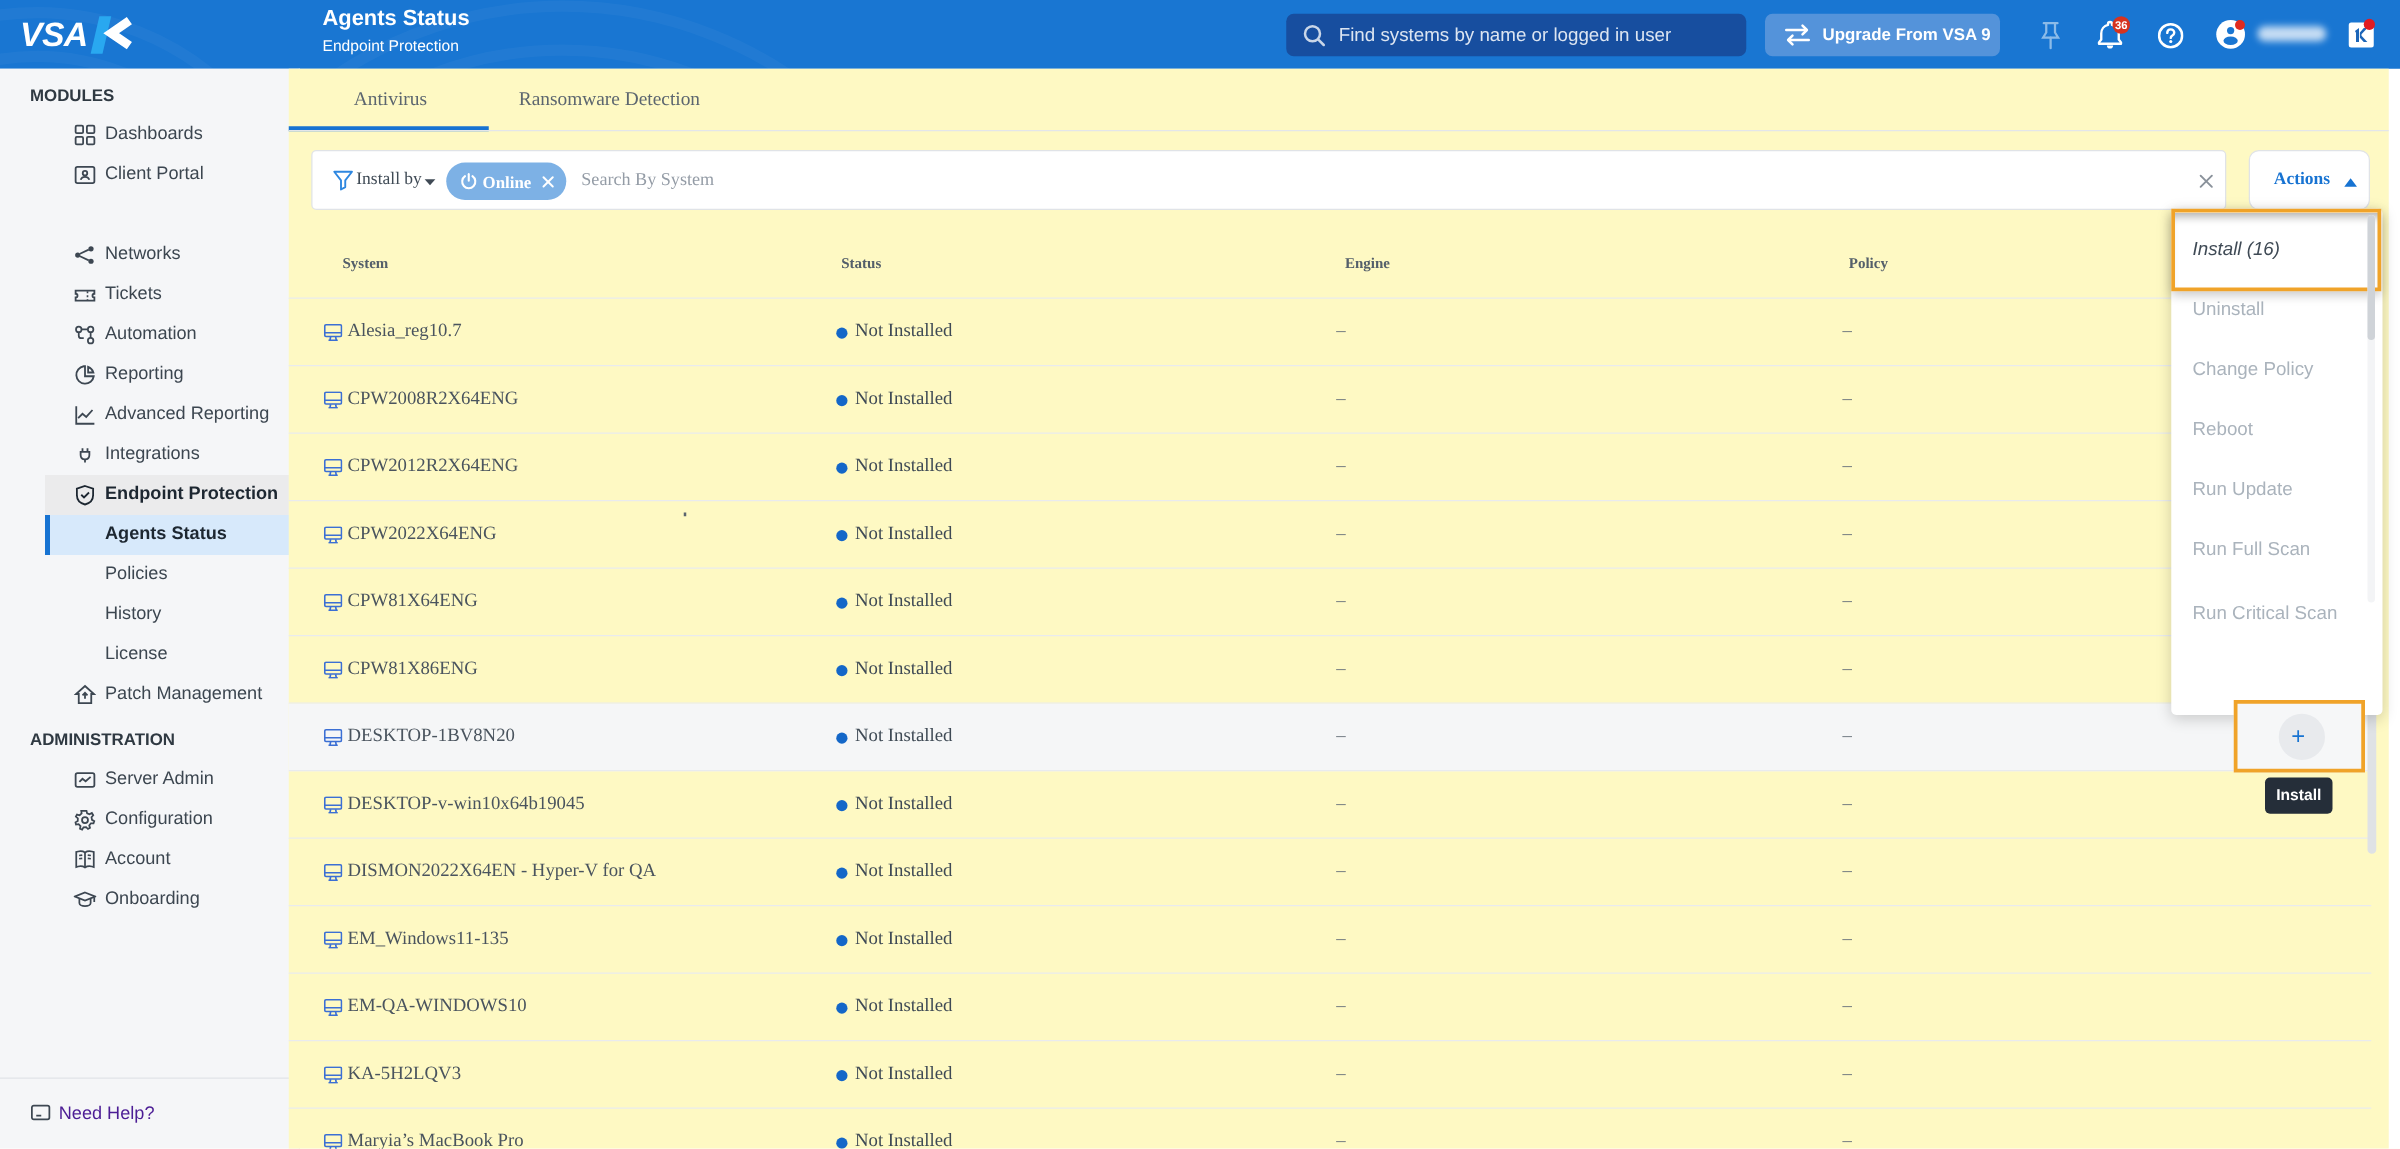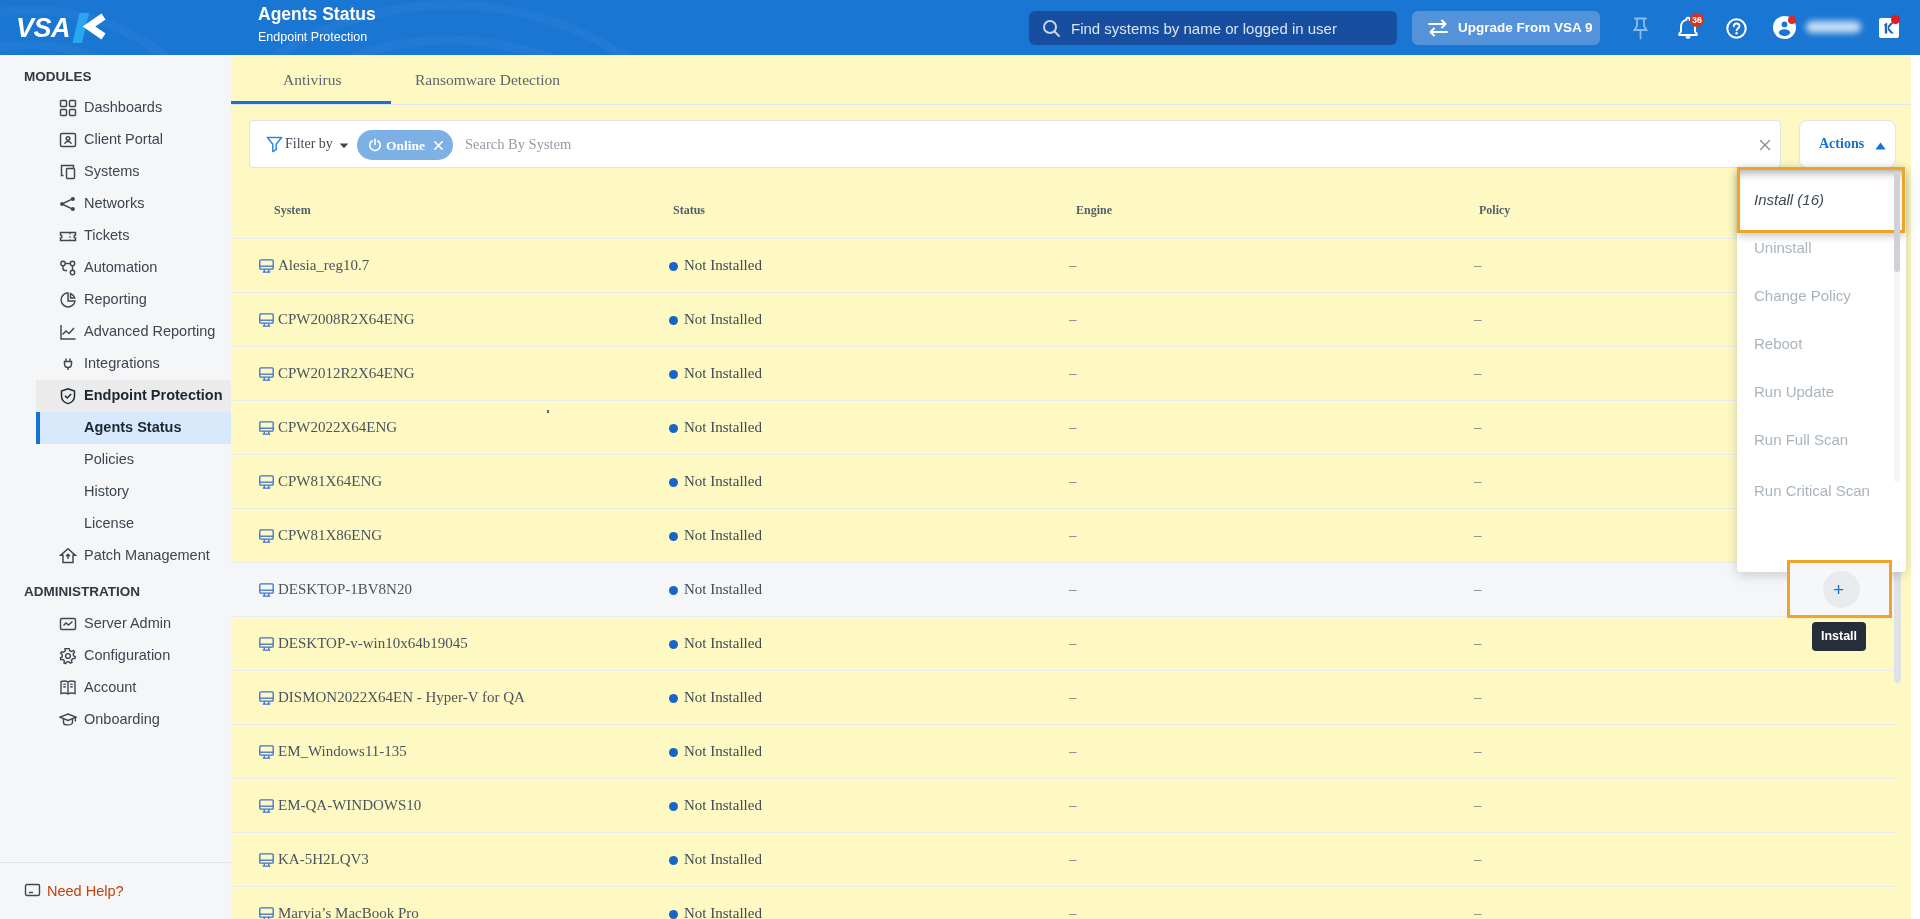--- a/index.html
+++ b/index.html
@@ -189,32 +189,20 @@
               <rect x="1.5" y="2.5" width="15" height="13" rx="1.5"></rect>
               <circle cx="9" cy="7.5" r="1.8"></circle>
               <path d="M5.5 12.8 C6.2 11.2 7.5 10.5 9 10.5 C10.5 10.5 11.8 11.2 12.5 12.8"></path>
             </g>
           </svg></span>
         <span class="txt">Client Portal</span>
         <svg class="chev" width="12" height="7" viewBox="0 0 12 7">
           <path d="M1 1 L6 6 L11 1" fill="none" stroke="#6f7982" stroke-width="1.45" stroke-linecap="round" stroke-linejoin="round"></path>
         </svg>
       </div>
-    <div class="navitem " style="top:101px">
-        <span class="ico"><svg width="18" height="18" viewBox="0 0 18 18">
-            <g fill="none" stroke="#3d4752" stroke-width="1.45">
-              <path d="M4.5 12.5 L2.5 12.5 L2.5 2.5 L14.5 2.5 L14.5 5"></path>
-              <rect x="7.5" y="5.5" width="8" height="10" rx="1"></rect>
-            </g>
-          </svg></span>
-        <span class="txt">Systems</span>
-        <svg class="chev" width="12" height="7" viewBox="0 0 12 7">
-          <path d="M1 1 L6 6 L11 1" fill="none" stroke="#6f7982" stroke-width="1.45" stroke-linecap="round" stroke-linejoin="round"></path>
-        </svg>
-      </div>
     <div class="navitem " style="top:133px">
         <span class="ico"><svg width="18" height="18" viewBox="0 0 18 18">
             <g fill="#3d4752">
               <circle cx="3.2" cy="9" r="2.1"></circle>
               <circle cx="13.8" cy="4" r="2.1"></circle>
               <circle cx="13.8" cy="14" r="2.1"></circle>
             </g>
             <g stroke="#3d4752" stroke-width="1.4" fill="none">
               <line x1="5" y1="8" x2="12" y2="4.7"></line>
               <line x1="5" y1="10" x2="12" y2="13.3"></line>
@@ -372,35 +360,35 @@
           <path d="M1 1 L6 6 L11 1" fill="none" stroke="#6f7982" stroke-width="1.45" stroke-linecap="round" stroke-linejoin="round"></path>
         </svg>
       </div>
     <div id="needhelp">
         <svg style="position:absolute;left:24px;top:20px" width="17" height="17" viewBox="0 0 17 17">
           <g fill="none" stroke="#3d4752" stroke-width="1.4">
             <rect x="1.5" y="1.5" width="14" height="11" rx="1.5"></rect>
             <path d="M5 9.5 L9 9.5"></path>
           </g>
         </svg>
-        <div style="position:absolute;left:47px;top:20px;font-size:14.5px;color:#c2410c">Need Help?</div>
+        <div style="position:absolute;left:47px;top:20px;font-size:14.5px;color:#4c1d95">Need Help?</div>
       </div>
   </div>
 
   <div id="main">
     <div class="tab" style="left:52px">Antivirus</div>
     <div class="tab" style="left:184px">Ransomware Detection</div>
     <div id="tabline"></div>
     <div id="tabborder"></div>
 
     <div id="filterbox">
       <svg style="position:absolute;left:16px;top:15px" width="17" height="17" viewBox="0 0 18 18">
           <path d="M1.5 1.5 L16.5 1.5 L10.8 8.8 L10.8 14.5 L7.2 16.5 L7.2 8.8 Z" fill="none" stroke="#2e87e0" stroke-width="1.6" stroke-linejoin="round"></path>
         </svg>
-      <div class="fby">Filter by</div>
+      <div class="fby">Install by</div>
       <svg style="position:absolute;left:89px;top:22px" width="10" height="6" viewBox="0 0 11 7">
           <path d="M0.5 0.5 L5.5 6 L10.5 0.5 Z" fill="#3f4a55"></path>
         </svg>
       <div id="chip">
         <svg style="position:absolute;left:11px;top:8px" width="14" height="14" viewBox="0 0 16 16">
             <g stroke="#fff" stroke-width="1.9" fill="none" stroke-linecap="round">
               <path d="M8 1.5 L8 7.5"></path>
               <path d="M4.6 3.4 A 6 6 0 1 0 11.4 3.4"></path>
             </g>
           </svg>

